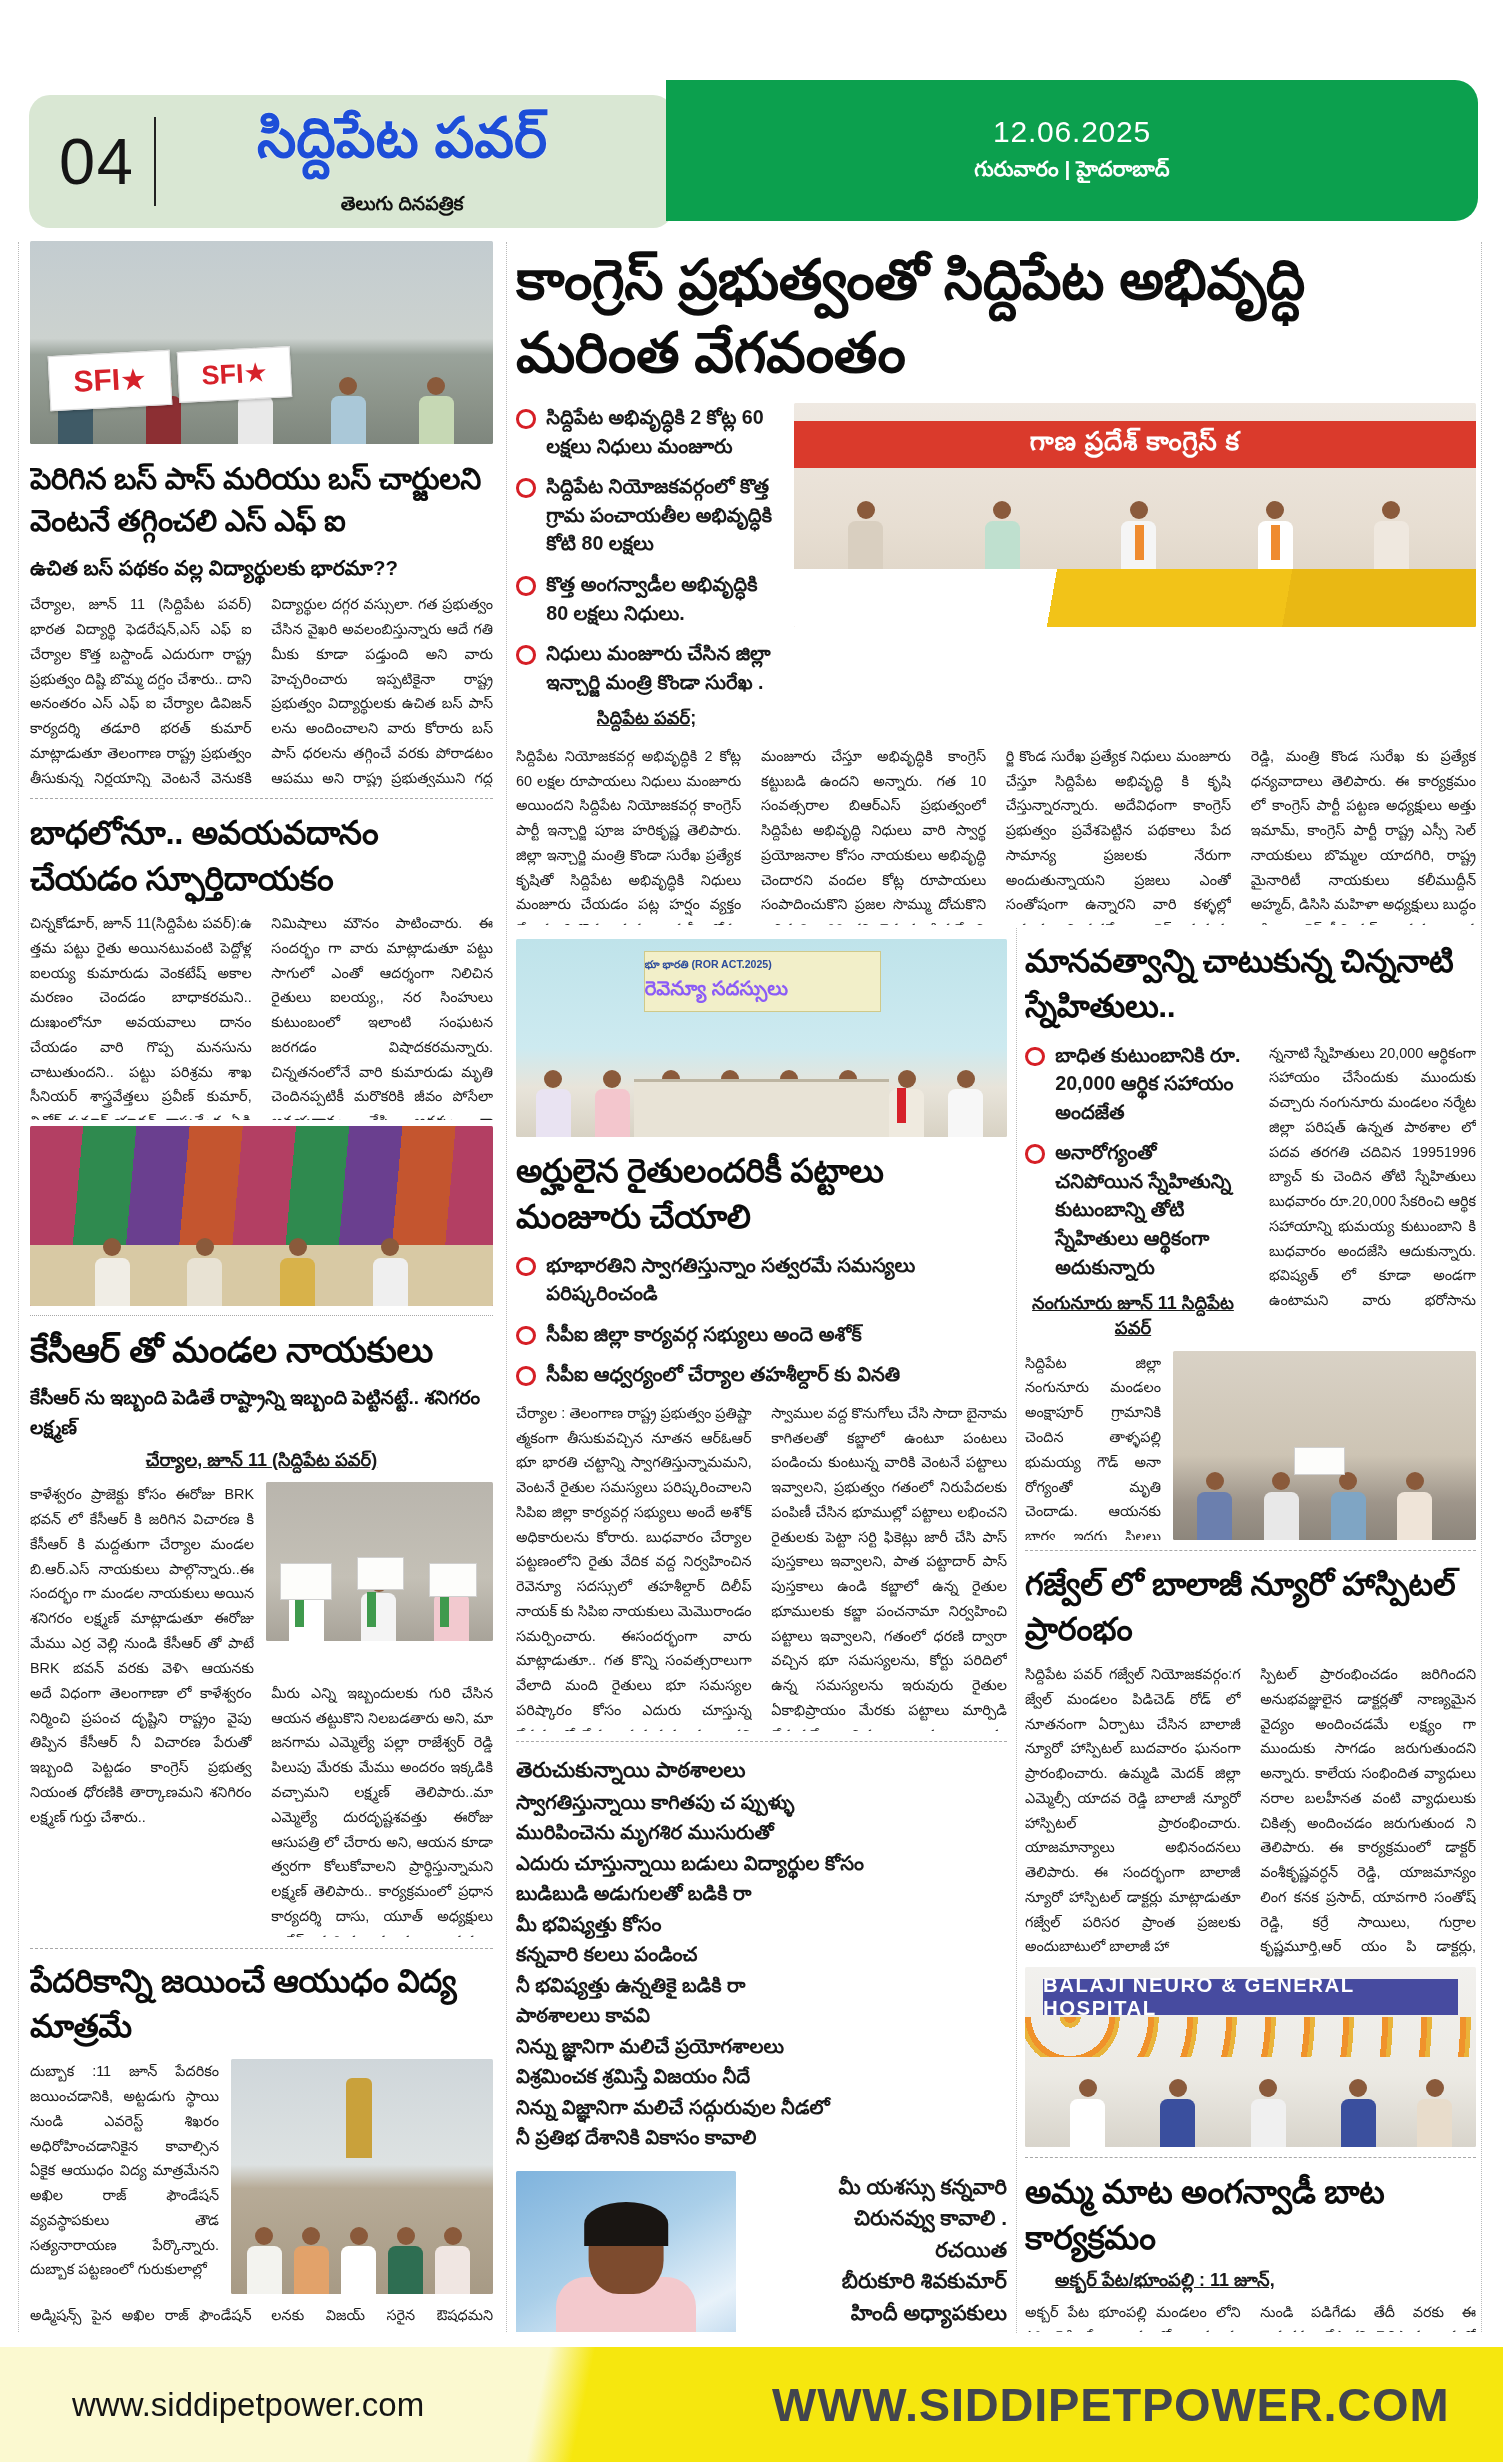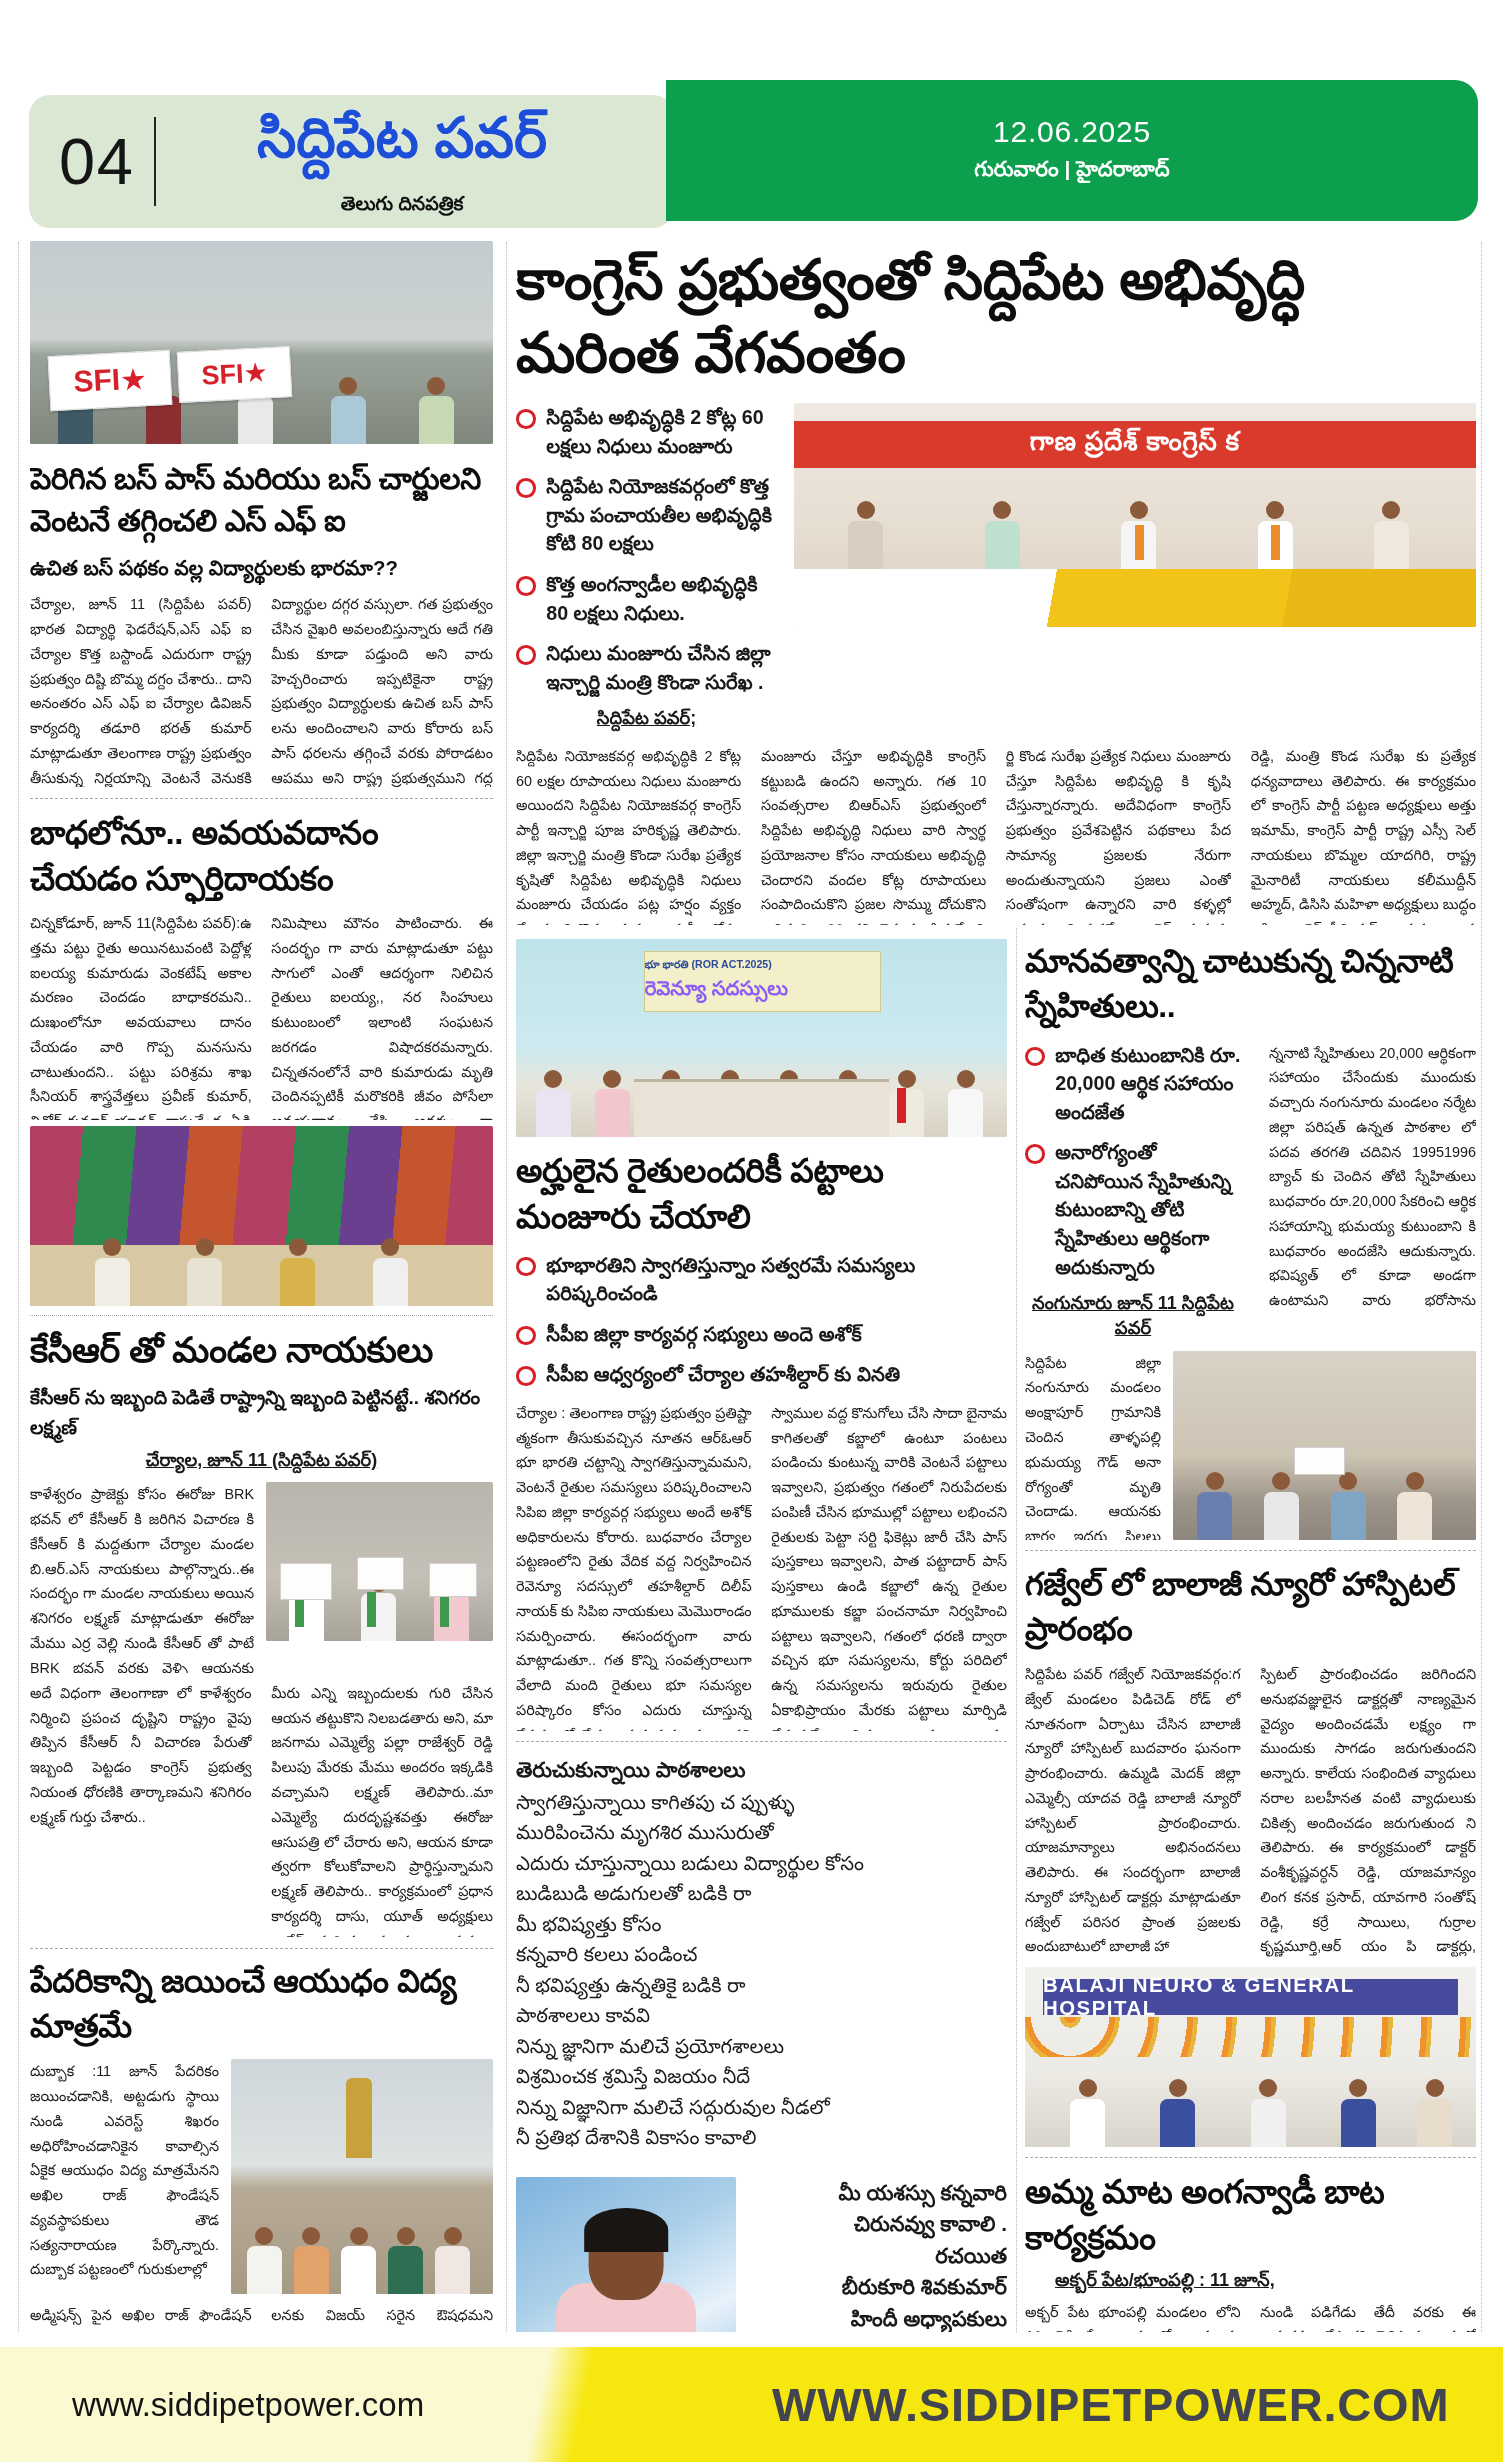--- a/index.html
+++ b/index.html
@@ -70,21 +70,21 @@
   .garland{position:absolute;left:0;top:28%;width:100%;height:22%;
         background:repeating-radial-gradient(circle at 10% 0,#f0922b 0 6px,#e9b43a 6px 10.6px,transparent 10.6px 39px);}
   
   .footer{position:absolute;left:0;bottom:0;width:1503px;height:115px;
           background:linear-gradient(102deg,#fbf9d0 0 36%,#f6e70e 39% 100%);display:flex;align-items:center;}
   .url-left{position:absolute;left:72px;font-size:33px;font-weight:400;color:#141414;}
   .url-right{position:absolute;left:772px;font-size:47px;font-weight:800;color:#42454f;letter-spacing:0.8px;}
   
   .abs{position:absolute;box-sizing:border-box;}
   .clip{overflow:hidden;}
-  .poem-line{font-size:19.7px;font-weight:400;line-height:1.55;}
+  .poem-line{font-size:19.7px;font-weight:700;line-height:1.55;}
   .poem-title{font-size:21px;font-weight:800;line-height:1.6;}
   .author-line{font-size:21px;font-weight:700;text-align:right;line-height:1.5;}
 </style>
 </head>
 <body>
 
 <div id="page">
 
   <div class="hdr-left">
     <div class="pagenum">04</div>
@@ -384,21 +384,21 @@
       <div class="poem-line">మీ భవిష్యత్తు కోసం</div>
       <div class="poem-line">కన్నవారి కలలు పండించ</div>
       <div class="poem-line">నీ భవిష్యత్తు ఉన్నతికై బడికి రా</div>
       <div class="poem-line">పాఠశాలలు కావవి</div>
       <div class="poem-line">నిన్ను జ్ఞానిగా మలిచే ప్రయోగశాలలు</div>
       <div class="poem-line">విశ్రమించక శ్రమిస్తే విజయం నీదే</div>
       <div class="poem-line">నిన్ను విజ్ఞానిగా మలిచే సద్గురువుల నీడలో</div>
       <div class="poem-line">నీ ప్రతిభ దేశానికి వికాసం కావాలి</div>
     </div>
 
-    <div style="display:flex;gap:15px;margin-top:24px;">
+    <div style="display:flex;gap:15px;margin-top:18px;">
       <div class="photo photo-poet" style="flex:0 0 220px;height:220px;">
         <div class="poet-body"></div>
           <div class="poet-head"></div>
           <div class="poet-hair"></div>
       </div>
       <div style="flex:1;">
         <div class="author-line">మీ యశస్సు కన్నవారి</div>
         <div class="author-line">చిరునవ్వు కావాలి .</div>
         <div class="author-line">రచయిత</div>
         <div class="author-line">బీరుకూరి శివకుమార్</div>

